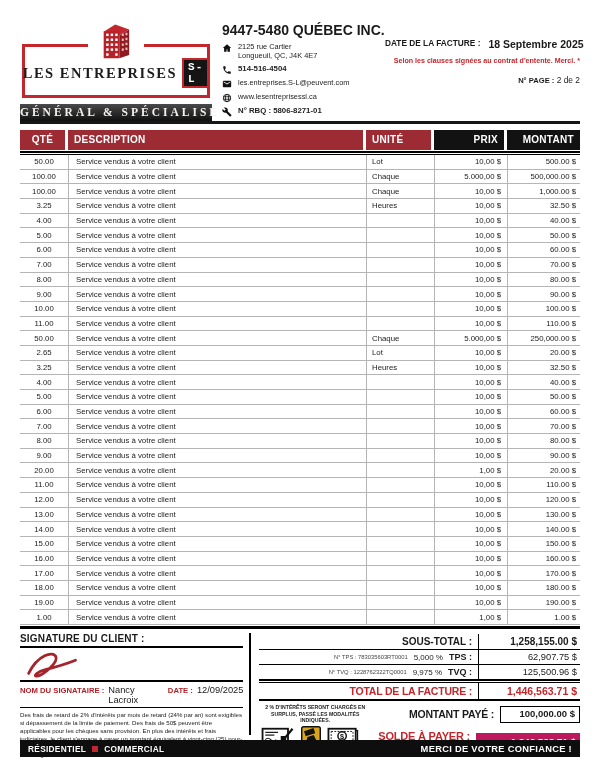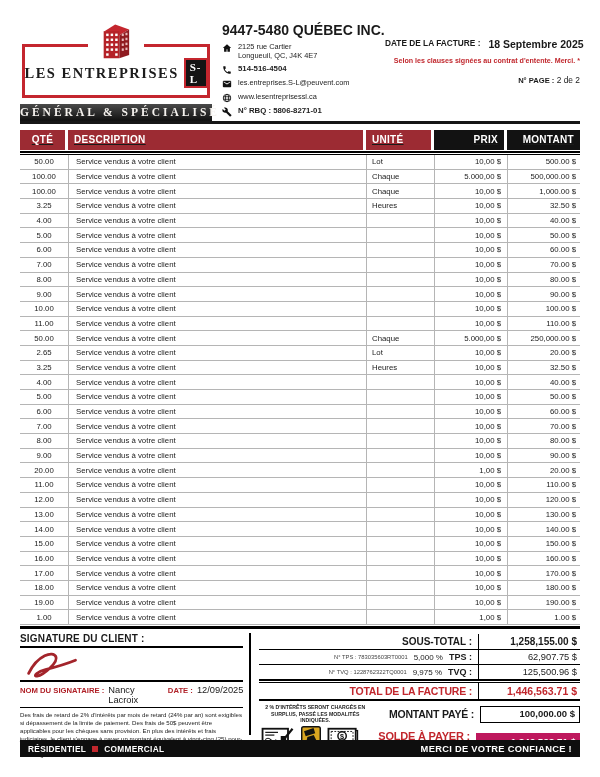--- a/index.html
+++ b/index.html
@@ -6,21 +6,21 @@
   html,body { width:600px; height:777px; background:#ffffff; }
   body { font-family:"Liberation Sans", sans-serif; color:#1a1a1a; position:relative; }
   .abs { position:absolute; }
 
   
   .logo-wrap { left:20px; top:20px; width:192px; height:100px; }
   .logo-box { position:absolute; top:24px; left:2px; right:2px; height:54px; border:3px solid #c4262e; }
   .logo-building { position:absolute; top:-26px; left:50%; transform:translateX(-50%); background:#fff; padding:0 5px; }
   .logo-row { position:absolute; left:0; right:0; bottom:7px; display:flex; justify-content:center; align-items:center; gap:5px; }
   .logo-name { font-family:"Liberation Serif", serif; font-weight:bold; font-size:14.5px; letter-spacing:1.5px; color:#1c1c1c; white-space:nowrap; }
-  .logo-badge { font-family:Liberation Serif, serif; font-weight:bold; font-size:11px; color:#fff; background:#141414; border:2px solid #c4262e; padding:1px 4px; letter-spacing:1px; }
+  .logo-badge { font-family:Liberation Mono, monospace; font-weight:bold; font-size:11px; color:#fff; background:#141414; border:2px solid #c4262e; padding:1px 4px; letter-spacing:1px; }
   .logo-tagline { position:absolute; left:0; right:0; top:84px; background:linear-gradient(#4a4a4a,#101010); color:#f5f2ee; text-align:center; font-family:"Liberation Serif", serif; font-weight:bold; font-size:11.5px; letter-spacing:3px; padding:2px 0 3px; white-space:nowrap; }
 
   .contact { left:222px; top:22px; width:168px; }
   .contact-name { font-size:14px; font-weight:bold; margin-bottom:4px; }
   .c-row { display:flex; align-items:flex-start; gap:6px; margin-bottom:3.5px; }
   .c-row svg { flex:0 0 auto; margin-top:0.5px; }
   .c-txt { font-size:7.4px; line-height:1.25; color:#222; }
   .c-txt.b { font-weight:bold; font-size:7.8px; }
 
   .inv-meta { left:385px; top:24px; width:195px; }
@@ -31,21 +31,21 @@
   .date-label { font-weight:bold; font-size:8.3px; white-space:nowrap; }
   .date-value { font-weight:bold; font-size:10.5px; white-space:nowrap; }
   .inv-note { margin-top:7px; color:#c1272d; font-weight:bold; font-size:7.1px; text-align:right; }
   .inv-page { margin-top:10px; text-align:right; font-size:8.4px; }
   .inv-page .lbl { font-weight:bold; font-size:7.6px; }
 
   .hdr-rule { left:20px; top:121px; width:560px; height:3px; background:#161616; }
 
   
   .table { left:20px; top:130px; width:560px; }
-  .thead { display:flex; gap:3px;text-decoration:underline; }
+  .thead { display:flex; gap:3px; }
   .th { color:#fff; font-weight:bold; font-size:10px; letter-spacing:0.3px; padding:4px 6px 5px; }
   .th.red { background:#9c2b33; }
   .th.blk { background:#121212; }
   .th-qty { width:45px; text-align:center; }
   .th-desc { width:295px; }
   .th-unit { width:65px; }
   .th-price { width:70px; text-align:right; }
   .th-amt { width:73px; text-align:right; }
   .thead-rule { height:4px; border-top:2px solid #000; border-bottom:1px solid #000; margin-top:1px; }
 
@@ -84,21 +84,21 @@
   .row-sub .t-lbl { font-size:10px; }
   .row-sub .t-val { font-weight:bold; font-size:10px; }
   .row-tax { height:15px; }
   .row-total { height:19px; border-top:3px double #000; }
   .row-total .t-lbl { color:#c1272d; font-size:10.5px; letter-spacing:-0.2px; }
   .row-total .t-val { color:#c1272d; font-weight:bold; font-size:10.5px; }
 
   .pay-row { display:flex; align-items:center; margin-top:4px; height:18px; }
   .surcharge { width:112px; font-size:5.2px; font-weight:bold; text-align:center; line-height:1.25; color:#222; }
   .pay-lbl { flex:1; text-align:right; font-weight:bold; font-size:10.5px; letter-spacing:-0.2px; padding-right:6px; white-space:nowrap; }
-  .pay-box { width:100px; height:17px; border:1.5px solid #000; text-align:right; font-weight:bold; font-size:9.5px; line-height:14px; padding-right:4px; background:#fff; }
+  .pay-box { width:80px; height:17px; border:1.5px solid #000; text-align:right; font-weight:bold; font-size:9.5px; line-height:14px; padding-right:4px; background:#fff; }
   .solde-row { display:flex; align-items:center; margin-top:3px; height:20px; }
   .pay-icons { width:112px; display:flex; gap:6px; align-items:center; padding-left:2px; }
   .solde-lbl { flex:1; text-align:right; font-weight:bold; font-size:11px; color:#c1272d; letter-spacing:-0.2px; padding-right:6px; white-space:nowrap;margin-left:7px; }
   .solde-box { width:104px; height:18px; background:#be185d; color:#fff; text-align:right; font-weight:bold; font-size:9.8px; line-height:18px; padding-right:4px;margin-top:11px; }
 
   
   .footer { left:20px; top:740px; width:560px; height:17px; background:#0e0e0e; color:#fff; display:flex; align-items:center; justify-content:space-between; padding:0 8px; }
   .foot-left { display:flex; align-items:center; gap:6px; font-weight:bold; font-size:8.3px; letter-spacing:0.3px; }
   .red-sq { width:6px; height:6px; background:#c1272d; display:inline-block; }
   .foot-right { font-weight:bold; font-size:9.3px; letter-spacing:0.3px; }

